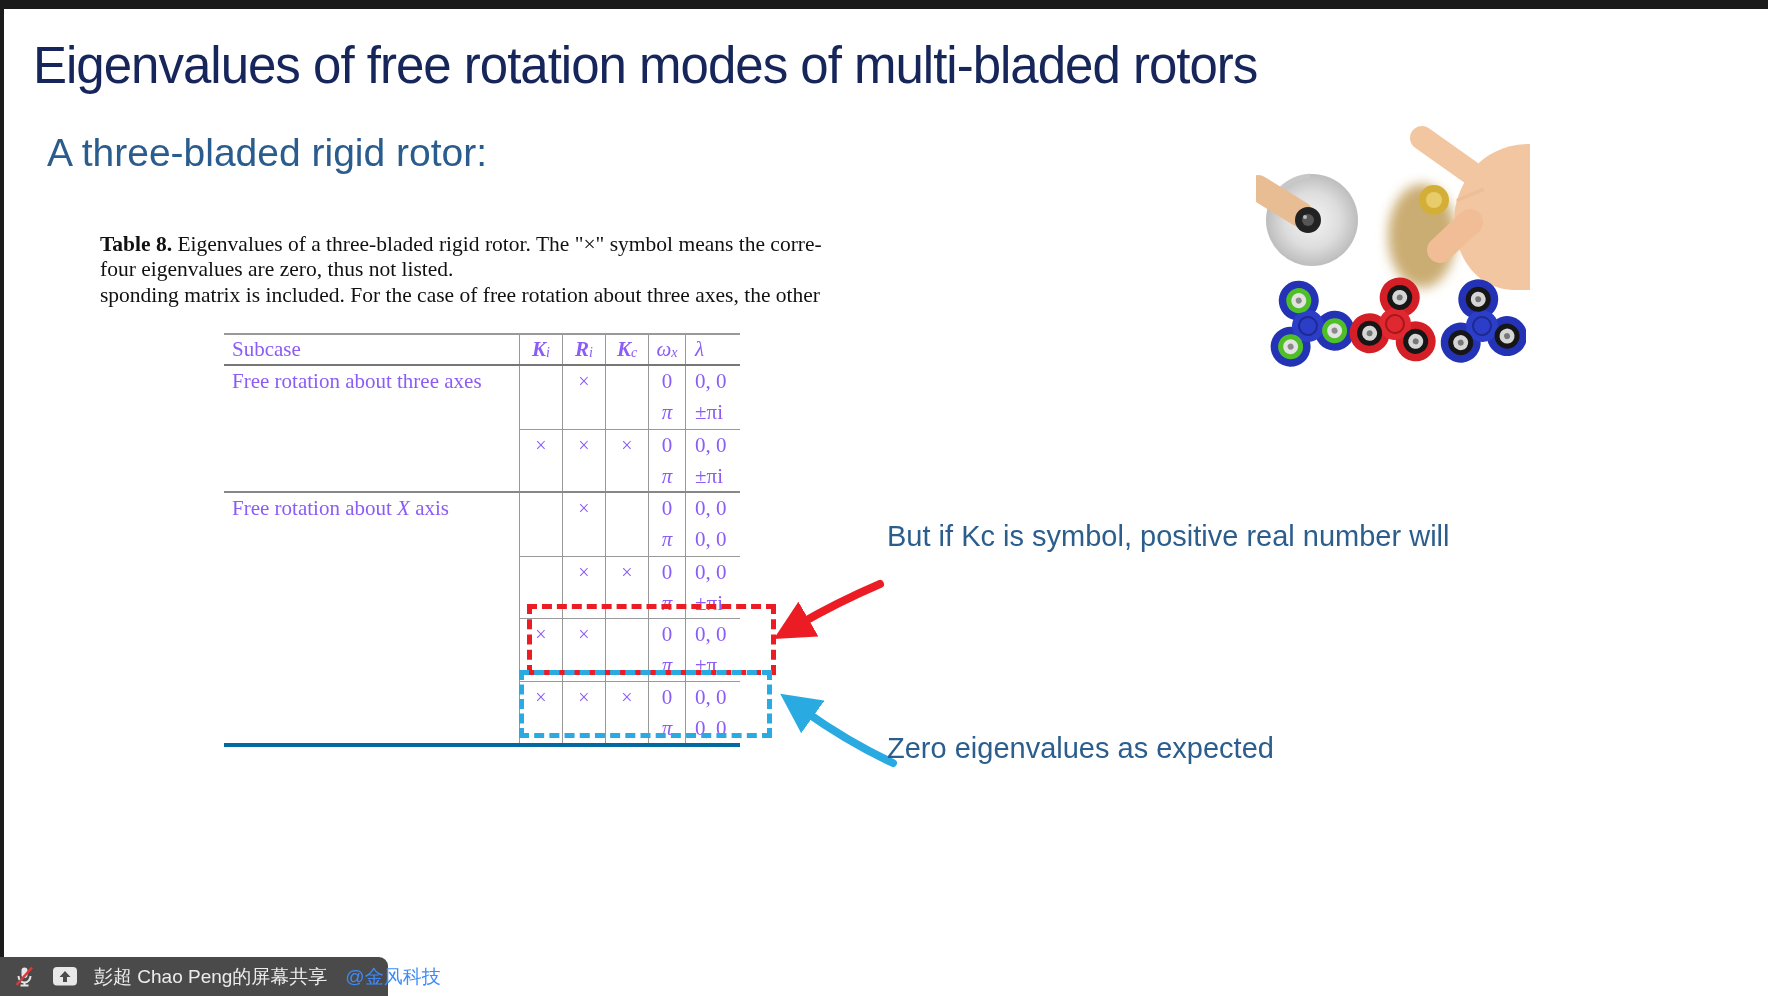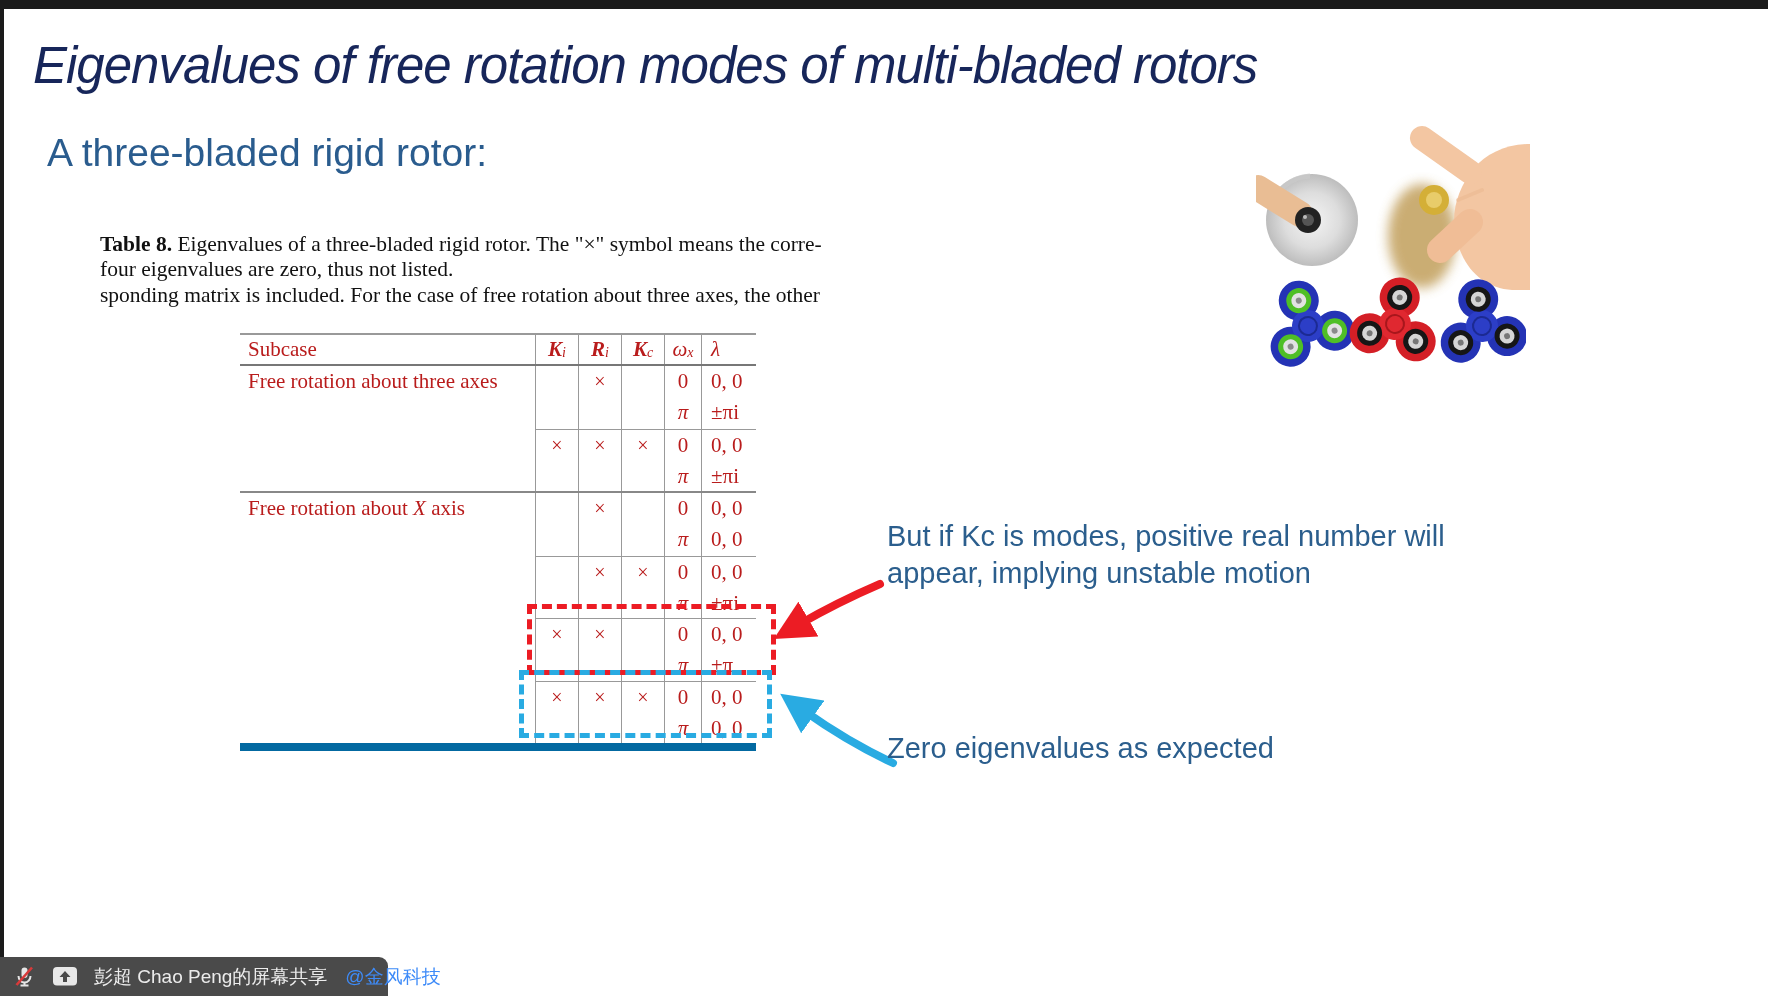--- a/index.html
+++ b/index.html
@@ -2,31 +2,31 @@
 <html><head>
 <meta charset="utf-8">
 <style>
   html,body{margin:0;padding:0;}
   body{width:1768px;height:996px;position:relative;background:#ffffff;overflow:hidden;
        font-family:"Liberation Sans",sans-serif;}
   .edge-top{position:absolute;left:0;top:0;width:1768px;height:9px;background:#1b1b1b;}
   .edge-left{position:absolute;left:0;top:0;width:4px;height:996px;background:#1b1b1b;}
 
   .title{position:absolute;left:33px;top:36px;font-size:51px;letter-spacing:-1px;
-         color:#17265a;white-space:nowrap;font-style:italic;}
+         color:#17265a;white-space:nowrap;}
   .subtitle{position:absolute;left:47px;top:131px;font-size:39px;color:#2a5c8e;white-space:nowrap;}
 
   .caption{position:absolute;left:100px;top:232px;width:810px;
            font-family:"Liberation Serif",serif;font-size:21.5px;line-height:25.4px;color:#111;}
   .caption b{font-weight:700;}
 
   
-  .tbl{position:absolute;left:240px;top:333px;width:516px;
-       font-family:"Liberation Serif",serif;font-size:21px;color:#b91c1c;
-       border-bottom:8px solid #0369a1;}
+  .tbl{position:absolute;left:224px;top:333px;width:516px;
+       font-family:"Liberation Serif",serif;font-size:21px;color:#8b5cf6;
+       border-bottom:4px solid #0369a1;}
   .thead{display:flex;height:29px;align-items:center;border-top:2px solid #999;border-bottom:2px solid #777;}
   .c{box-sizing:border-box;height:100%;}
   .w0{width:295px;padding-left:8px;text-align:left;}
   .w1,.w2,.w3{width:43px;text-align:center;border-left:1px solid #999;}
   .w4{width:37px;text-align:center;border-left:1px solid #999;}
   .w5{flex:1;padding-left:9px;text-align:left;border-left:1px solid #999;}
   .thead .c{display:flex;align-items:center;}
   .w1,.w2,.w3,.w4{justify-content:center;}
   .thead sub{font-size:14px;margin-top:7px;}
   .block{display:flex;height:62.5px;}
@@ -198,22 +198,21 @@
     </marker>
     <marker id="ah-c" markerWidth="5" markerHeight="5" refX="1.5" refY="2.5" orient="auto" markerUnits="strokeWidth">
       <path d="M0,0 L5,2.5 L0,5 Z" fill="#29abe2"></path>
     </marker>
   </defs>
   <path d="M880,584 Q838,602 798,625" fill="none" stroke="#ec1c24" stroke-width="8" stroke-linecap="round" marker-end="url(#ah-r)"></path>
   <path d="M893,763 Q848,742 803,710" fill="none" stroke="#29abe2" stroke-width="8" stroke-linecap="round" marker-end="url(#ah-c)"></path>
 </svg>
 
 <div class="ann kc">
-  <div>But if Kc is modes, positive real number will</div>
-  <div>appear, implying unstable motion</div>
+  <div>But if Kc is symbol, positive real number will</div>
 </div>
 <div class="ann zero">Zero eigenvalues as expected</div>
 
 <svg class="photo hand" viewBox="0 0 212 196">
   <defs>
     <filter id="blur1" x="-40%" y="-40%" width="180%" height="180%">
         <feGaussianBlur stdDeviation="6"></feGaussianBlur>
       </filter>
   </defs>
   <g>

